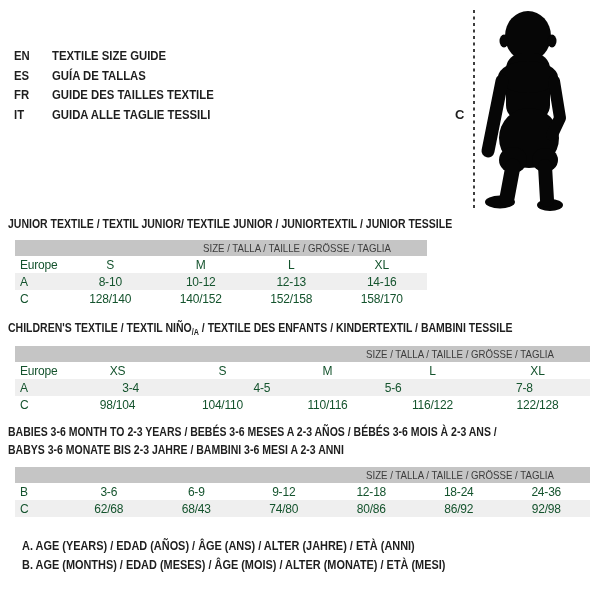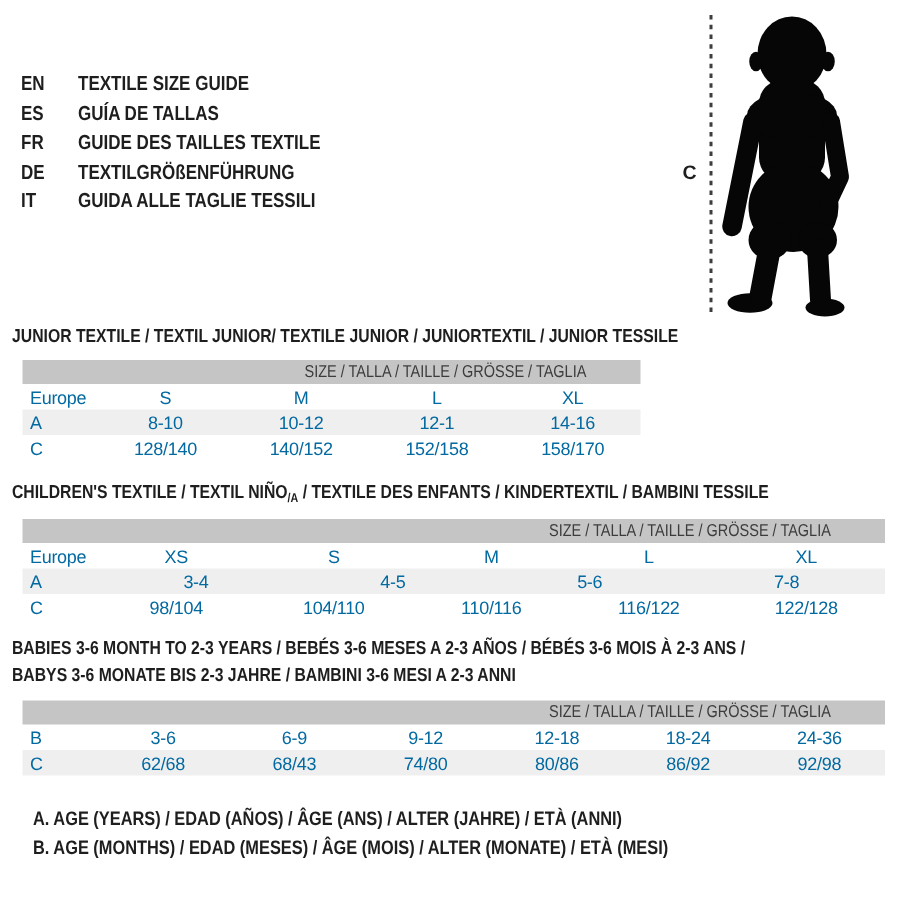--- a/index.html
+++ b/index.html
@@ -22,21 +22,21 @@
   
   .section-title { position:absolute; left:8px; font-weight:bold; font-size:12.5px; line-height:18px; }
   .subscript { font-size:8.5px; vertical-align:-2.5px; }
 
   
   .size-table { position:absolute; left:15px; }
   .size-bar {
     height:16px; line-height:16px; background:var(--bar-color,#c5c5c5);
     font-size:11.5px; color:#3c3c3c; padding-left:5px; box-sizing:border-box;text-align:right;
   }
-  .t-row { display:flex; height:17px; align-items:center; font-size:12px; color:#0369a1; letter-spacing:-0.2px; }
+  .t-row { display:flex; height:17px; align-items:center; font-size:12px; color:#14532d; letter-spacing:-0.2px; }
   .t-row.alt { background:var(--alt-row-color,#efefef); }
   .t-row .lbl { flex:0 0 50px; width:50px; padding-left:5px; box-sizing:border-box; }
   .t-row .cell { flex:1 1 0; text-align:center; }
 
   
   .footnotes { position:absolute; left:22px; top:536px; font-weight:bold; font-size:13px; }
   .footnote-line { height:19px; line-height:19px; }
 </style>
 </head>
 <body>
@@ -48,24 +48,20 @@
       <span class="lang-code"><span class="condense">EN</span></span>
       <span class="condense">TEXTILE SIZE GUIDE</span>
     </div>
     <div class="lang-row">
       <span class="lang-code"><span class="condense">ES</span></span>
       <span class="condense">GUÍA DE TALLAS</span>
     </div>
     <div class="lang-row">
       <span class="lang-code"><span class="condense">FR</span></span>
       <span class="condense">GUIDE DES TAILLES TEXTILE</span>
-    </div>
-    <div class="lang-row">
-      <span class="lang-code"><span class="condense">DE</span></span>
-      <span class="condense">TEXTILGRÖßENFÜHRUNG</span>
     </div>
     <div class="lang-row">
       <span class="lang-code"><span class="condense">IT</span></span>
       <span class="condense">GUIDA ALLE TAGLIE TESSILI</span>
     </div>
   </div>
 
   <svg class="figure-svg" width="125" height="212" viewBox="0 0 125 212">
     <g fill="#060606" stroke="none">
 
@@ -107,21 +103,21 @@
         <div class="lbl">Europe</div>
         <div class="cell">S</div>
         <div class="cell">M</div>
         <div class="cell">L</div>
         <div class="cell">XL</div>
       </div>
       <div class="t-row alt">
         <div class="lbl">A</div>
         <div class="cell">8-10</div>
         <div class="cell">10-12</div>
-        <div class="cell">12-1</div>
+        <div class="cell">12-13</div>
         <div class="cell">14-16</div>
       </div>
       <div class="t-row">
         <div class="lbl">C</div>
         <div class="cell">128/140</div>
         <div class="cell">140/152</div>
         <div class="cell">152/158</div>
         <div class="cell">158/170</div>
       </div>
     </div>

